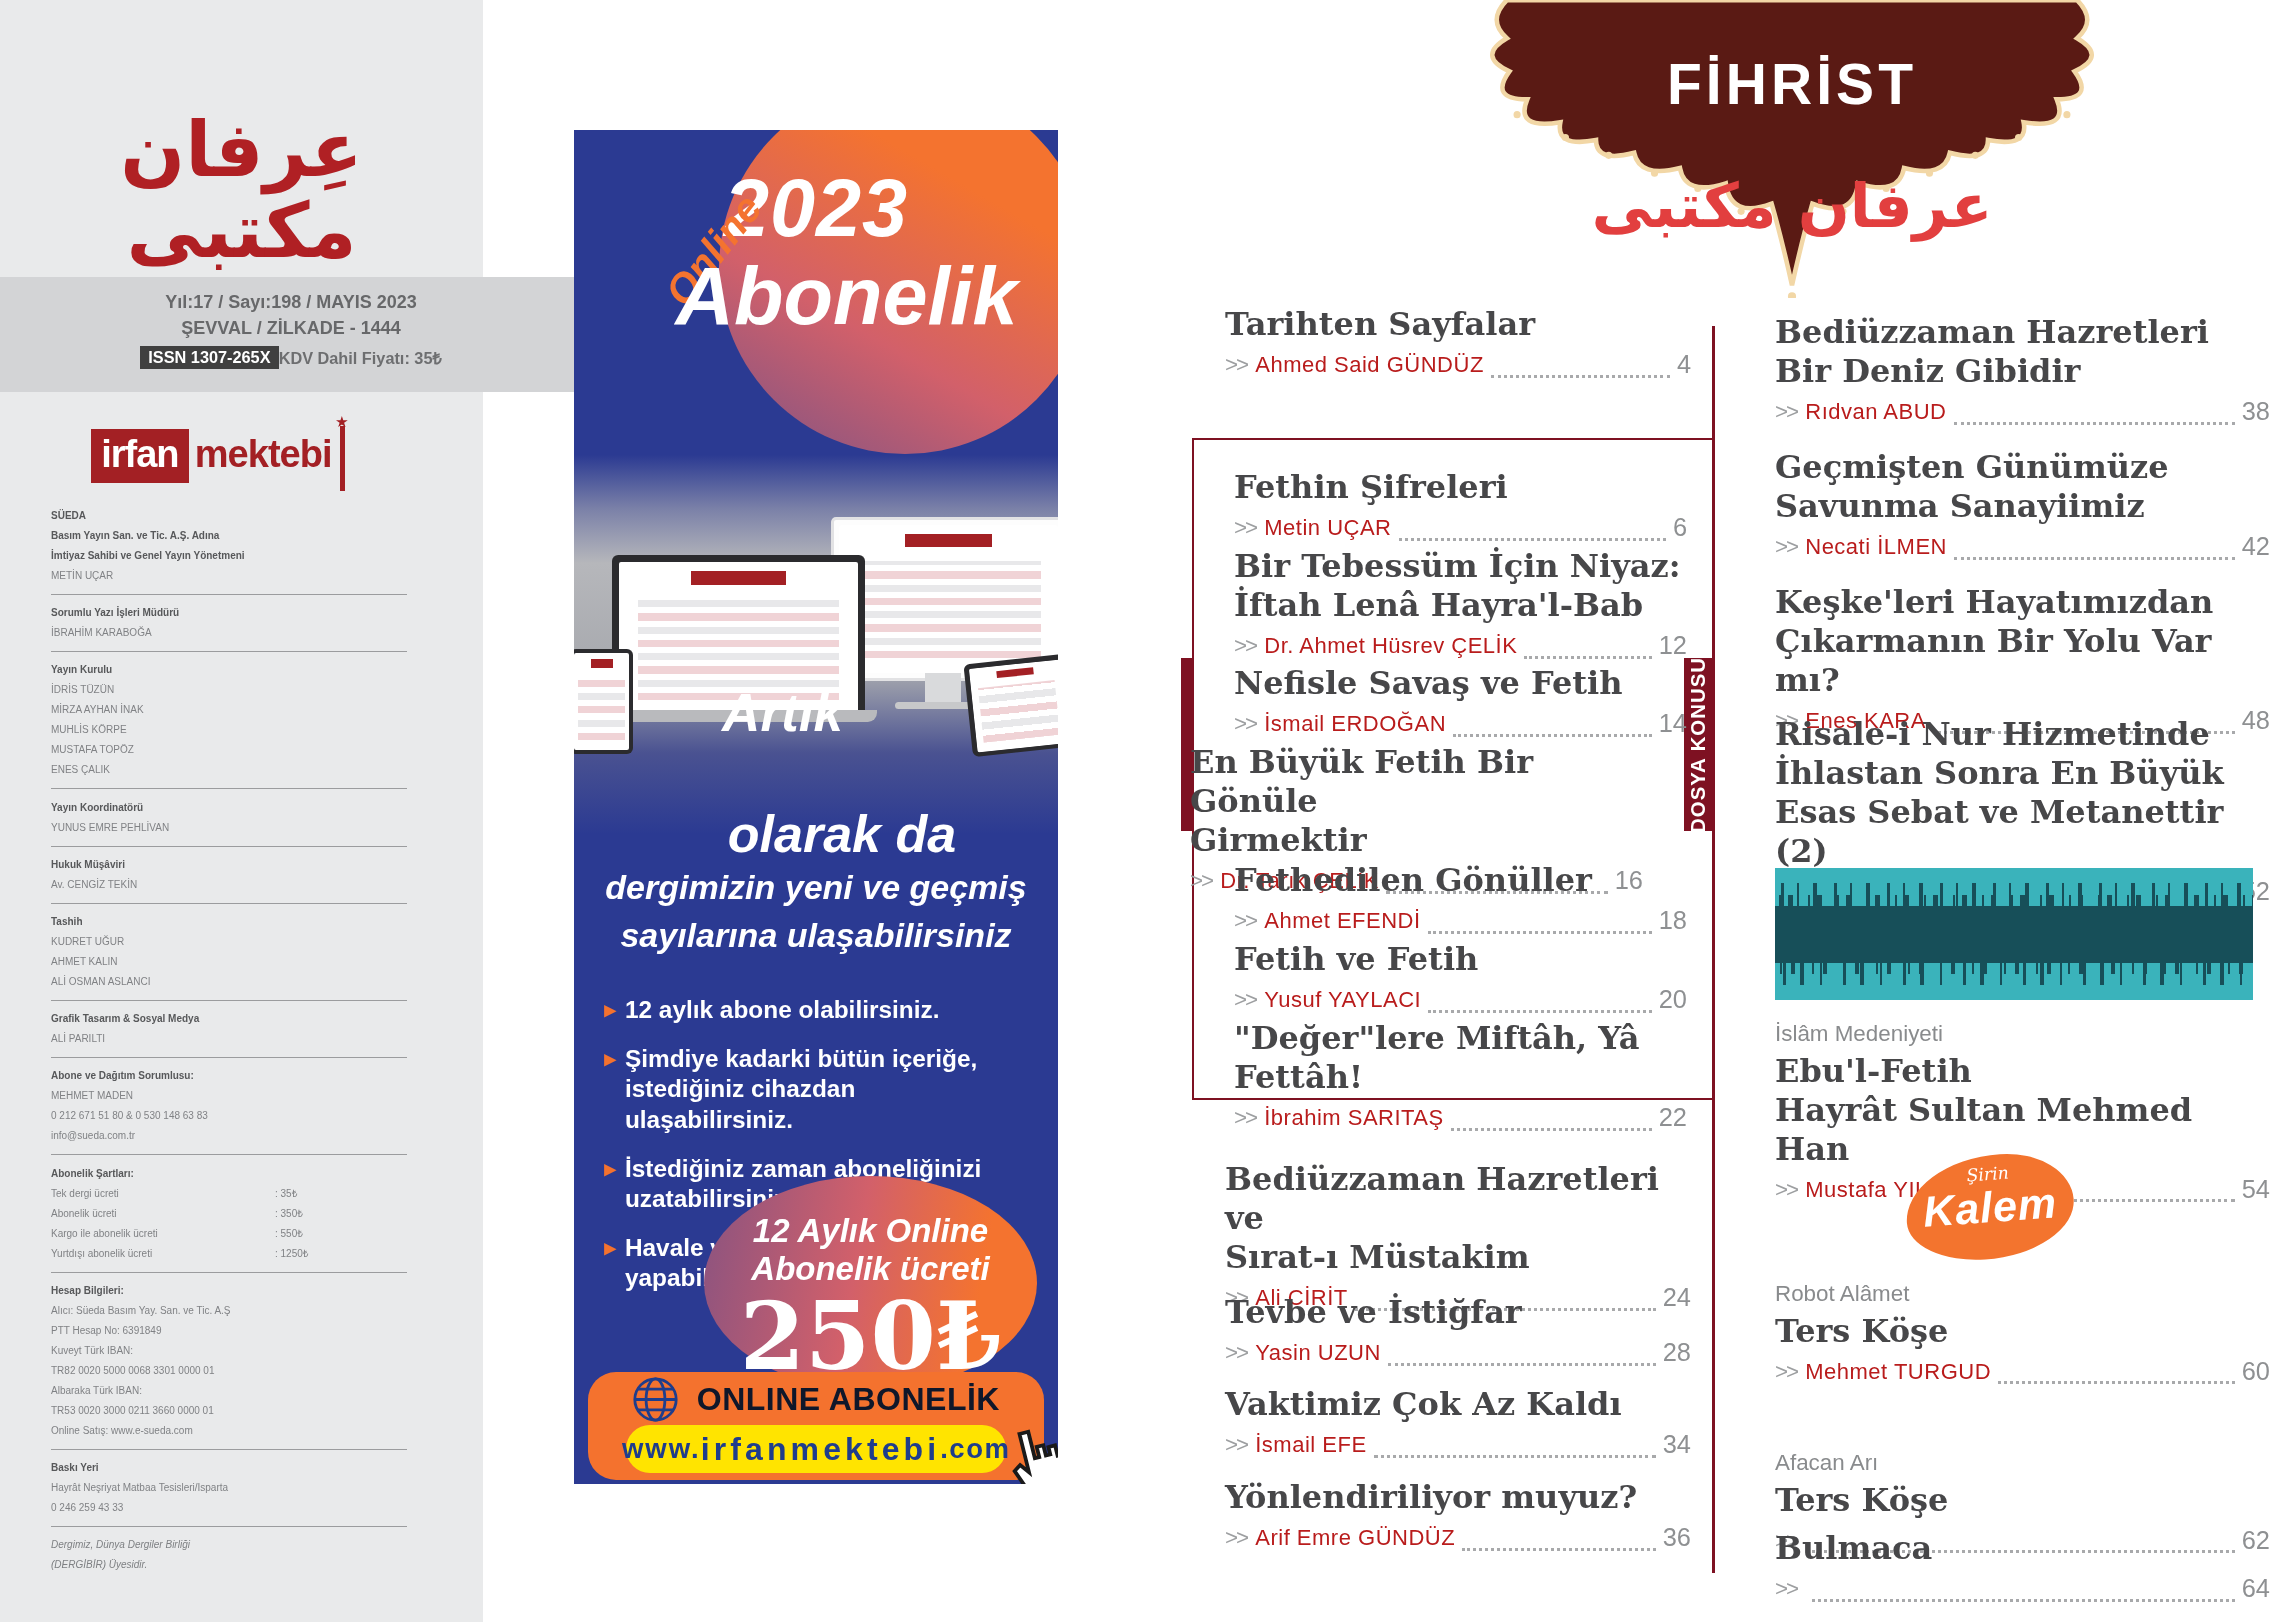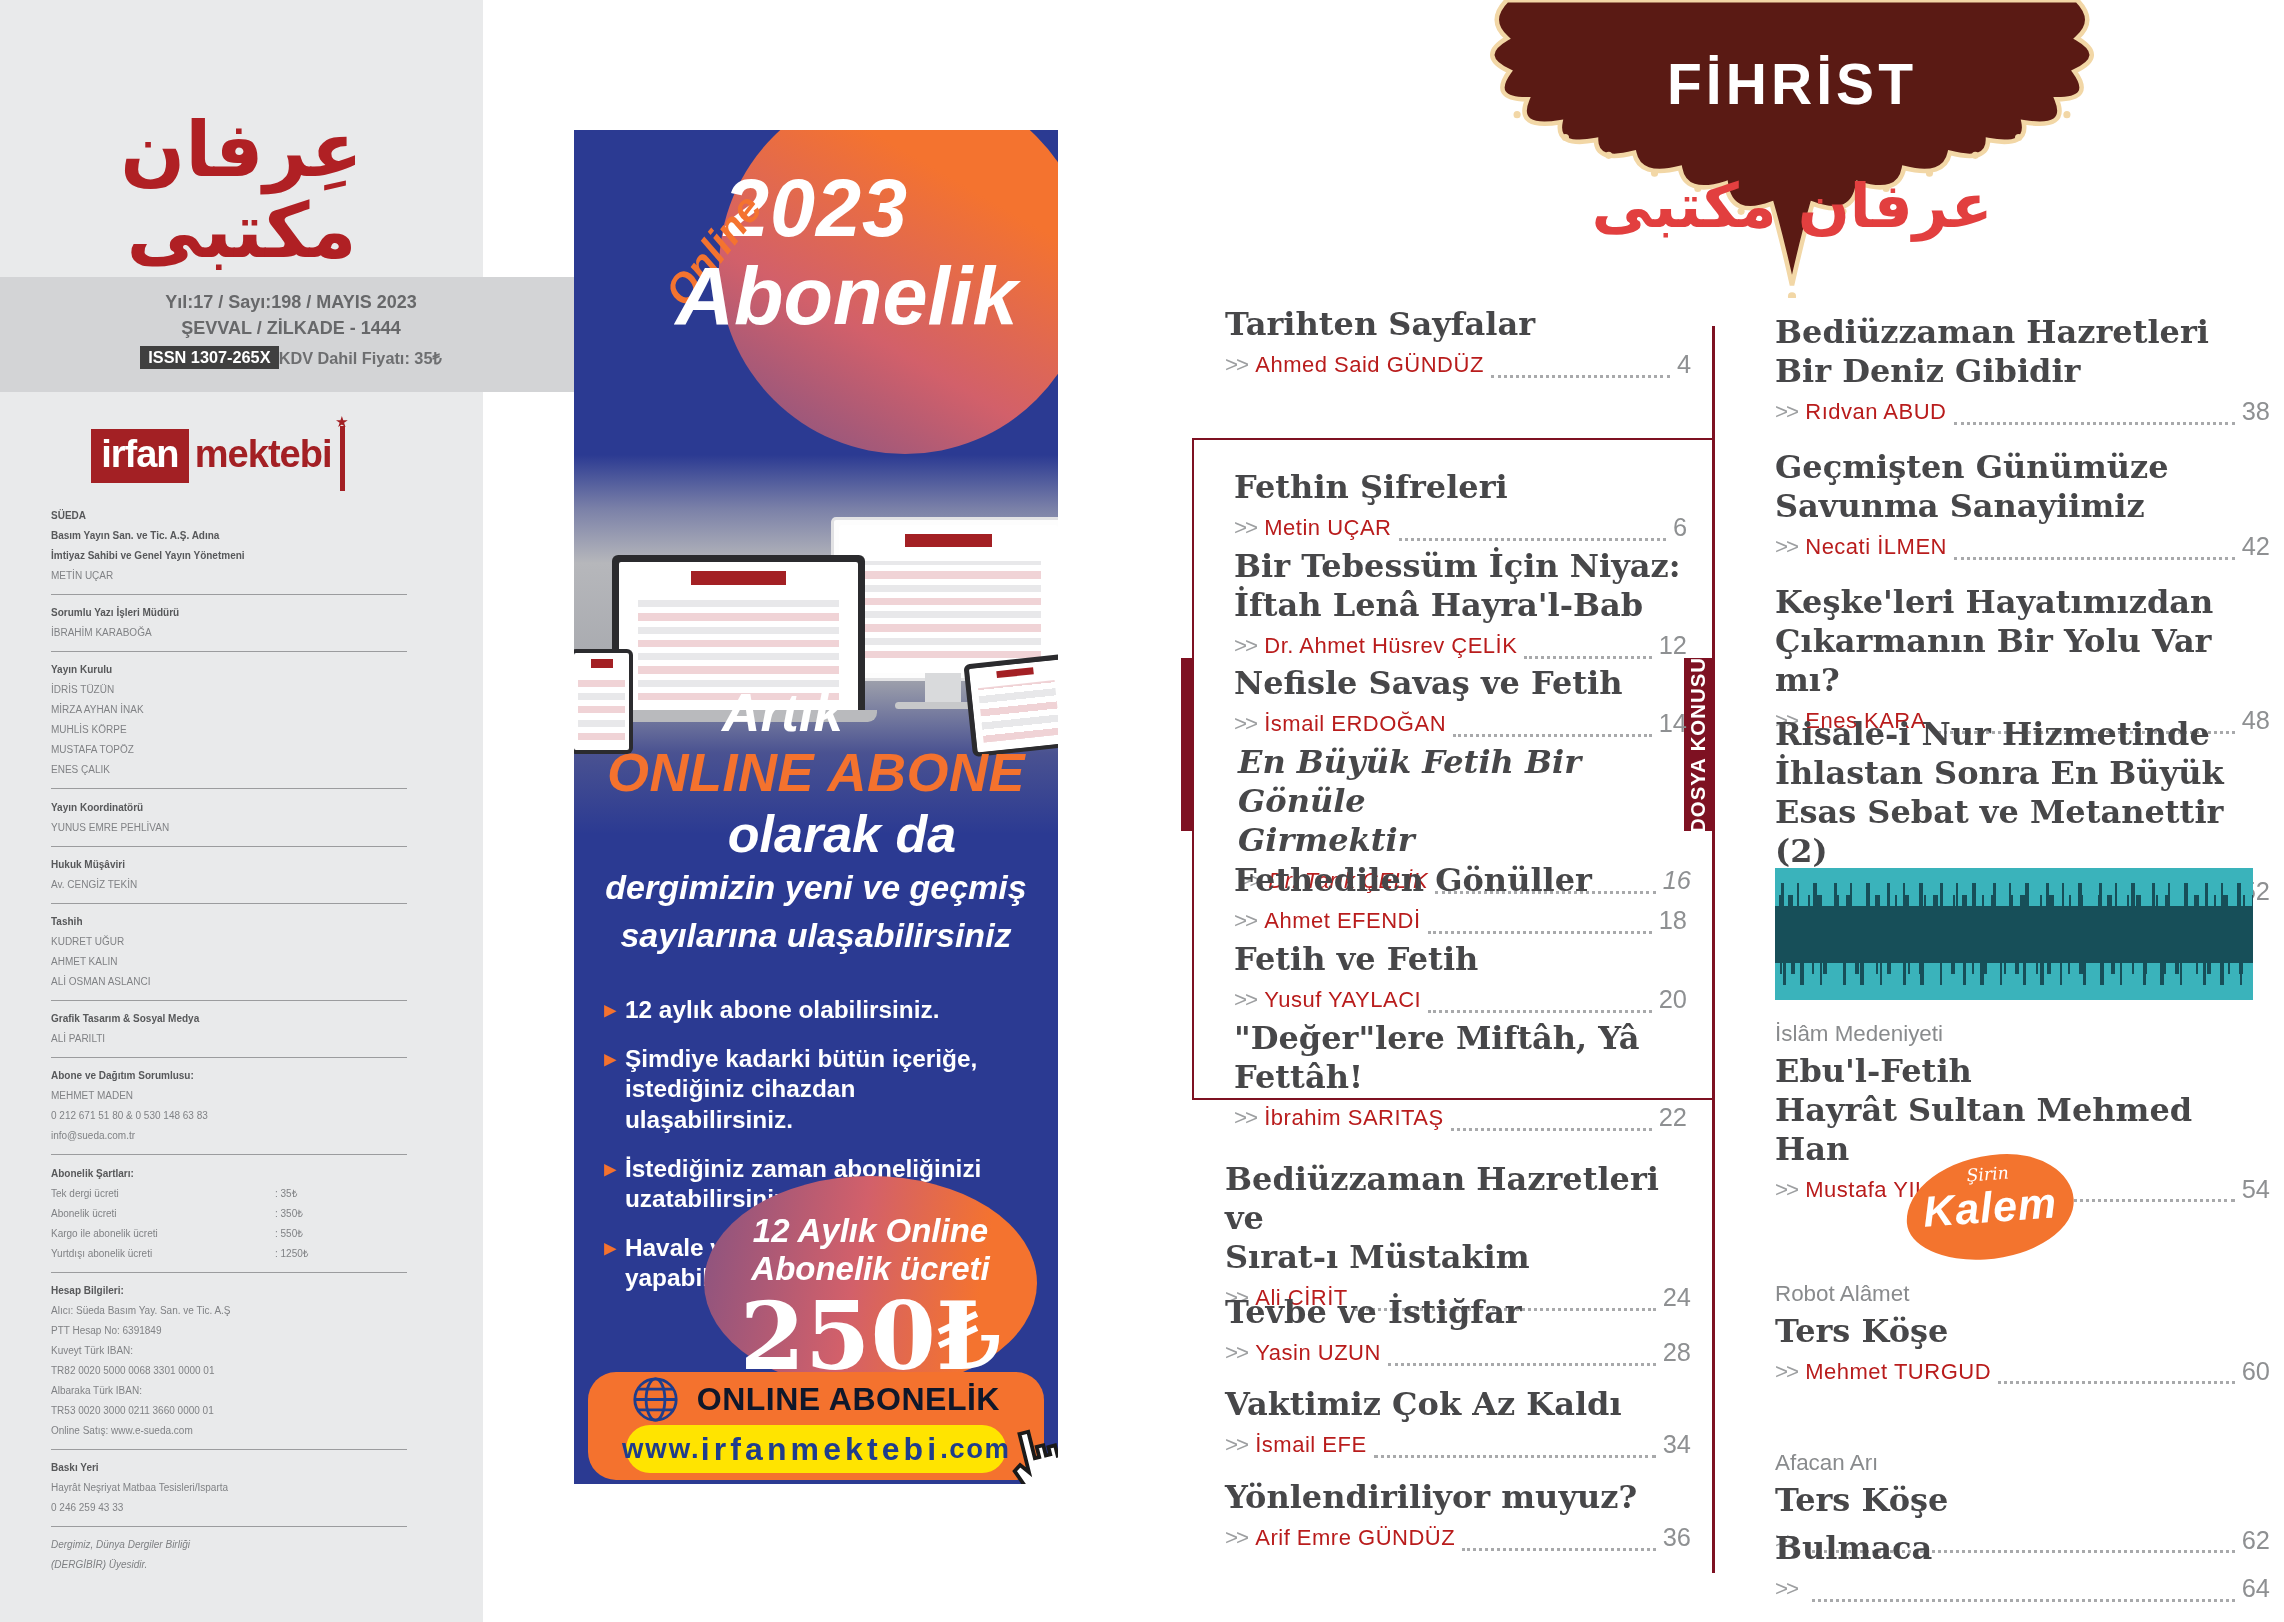--- a/index.html
+++ b/index.html
@@ -253,21 +253,20 @@
       </div>
     </div>
   <div class="dev tablet abs">
       <div class="site">
         <div class="chip"></div>
         <div class="rows"></div>
       </div>
     </div>
 
   <div class="ad-artik">Artık</div>
-  <div class="ad-online-abone">ONLINE ABONE</div>
   <div class="ad-olarak">olarak da</div>
   <div class="ad-tag" style="top:738px;">dergimizin yeni ve geçmiş</div>
   <div class="ad-tag" style="top:786px;">sayılarına ulaşabilirsiniz</div>
 
   <div class="bullets">
     <div class="bullet">
         <span class="barrow">▸</span>
         <span>12 aylık abone olabilirsiniz.</span>
       </div>
     <div class="bullet">
@@ -373,21 +372,21 @@
 </div>
 <div class="entry" style="left:1234px;top:664px;width:453px;">
   <div class="t1">Nefisle Savaş ve Fetih</div>
   <div class="arow">
       <span class="chev"></span>
       <span class="aname">İsmail ERDOĞAN</span>
       <span class="lead"></span>
       <span class="pg">14</span>
     </div>
 </div>
-<div class="entry" style="left:1238px;top:743px;width:453px;font-style:italic;">
+<div class="entry" style="left:1190px;top:743px;width:453px;">
   <div class="t1">En Büyük Fetih Bir Gönüle</div>
   <div class="t2">Girmektir</div>
   <div class="arow">
       <span class="chev"></span>
       <span class="aname">Dr. Tarık ÇELİK</span>
       <span class="lead"></span>
       <span class="pg">16</span>
     </div>
 </div>
 <div class="entry" style="left:1234px;top:861px;width:453px;">

